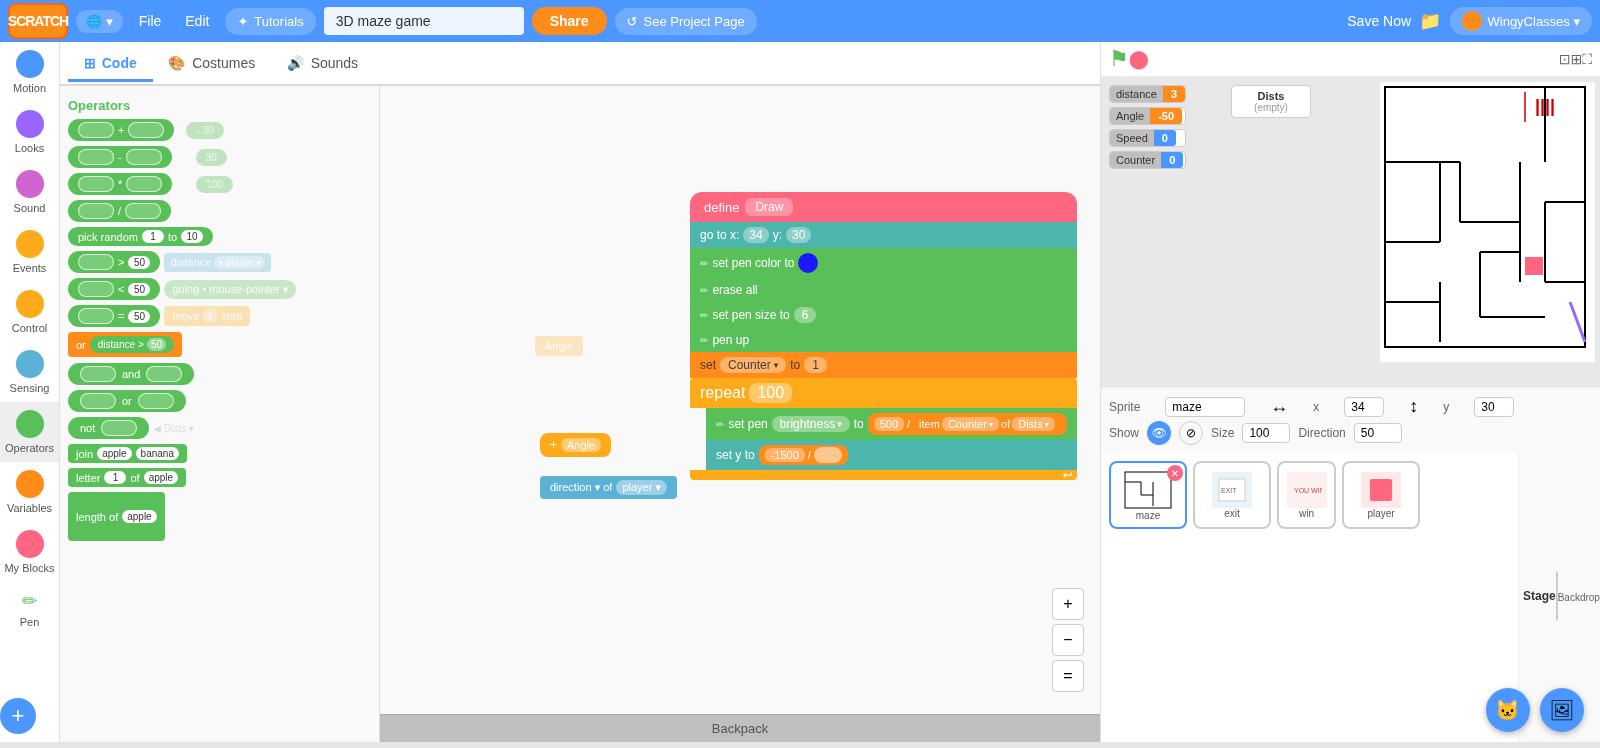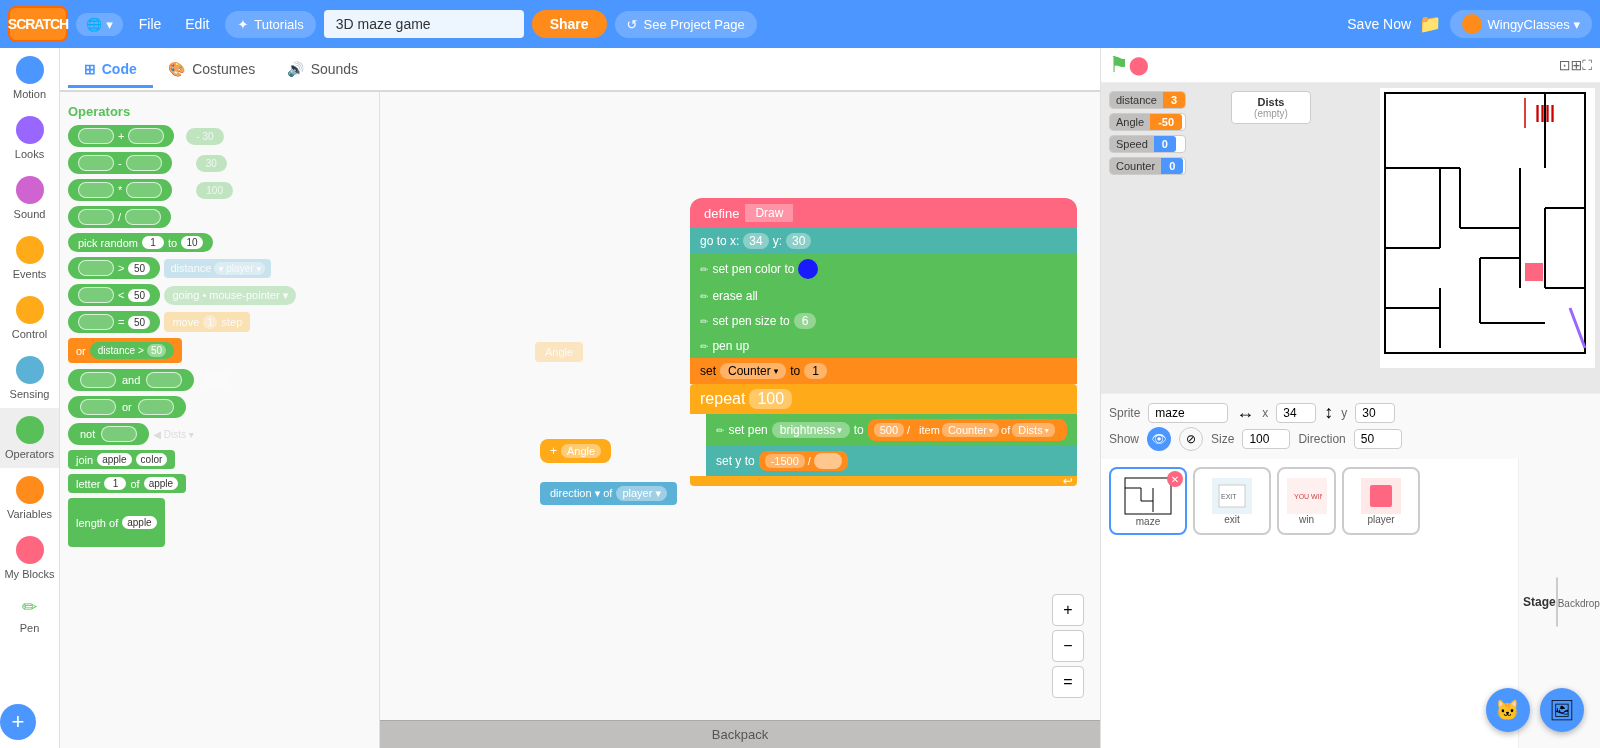--- a/index.html
+++ b/index.html
@@ -1,20 +1,20 @@
 <!DOCTYPE html>
 <html><head>
   <meta charset="utf-8">
   <style>
     * { box-sizing: border-box; margin: 0; padding: 0; font-family: 'Helvetica Neue', Arial, sans-serif; }
     body { width: 1600px; height: 748px; overflow: hidden; background: #e5e5e5; }
 
     
     #topnav {
-      display: flex; align-items: center; height: 48px;
+      display: flex; align-items: center; height: 42px;
       background: #4c97ff; padding: 0 8px; gap: 8px;
     }
     .scratch-logo {
       width: 60px; height: 36px; background: #ff8c1a;
       border-radius: 8px; display: flex; align-items: center; justify-content: center;
       font-weight: 900; font-size: 14px; color: white; letter-spacing: -1px;
       border: 2px solid #ff6600;
     }
     .globe-btn {
       background: rgba(255,255,255,0.2); border: none; border-radius: 20px;
@@ -415,21 +415,21 @@
           </div>
           <div style="opacity:0.3;font-size:10px;color:#999;display:flex;align-items:center;gap:2px;">
             <span>◀ Dists ▾</span>
           </div>
         </div>
 
         <div class="b-row">
           <div class="b-join">
             <span>join</span>
             <span class="binput binput-w">apple</span>
-            <span class="binput binput-w">color</span>
+            <span class="binput binput-w">banana</span>
           </div>
         </div>
 
         <div class="b-row">
           <div class="b-letter">
             <span>letter</span>
             <span class="binput binput-w">1</span>
             <span>of</span>
             <span class="binput binput-w">apple</span>
           </div>
@@ -464,21 +464,21 @@
               <span>direction ▾ of</span>
               <span style="background:rgba(255,255,255,0.4);border-radius:8px;padding:1px 6px;">player ▾</span>
             </div>
           </div>
 
           <div style="position:absolute;top:106px;left:310px;">
             <div style="display:flex;flex-direction:column;width:fit-content;">
 
               <div style="background:#ff6680;border-radius:12px 12px 0 0;padding:6px 14px;font-size:13px;color:white;display:flex;align-items:center;gap:6px;min-height:30px;">
                 <span>define</span>
-                <span style="background:rgba(255,255,255,0.3);border-radius:1px;padding:2px 10px;font-size:12px;">Draw</span>
+                <span style="background:rgba(255,255,255,0.3);border-radius:7px;padding:2px 10px;font-size:12px;">Draw</span>
               </div>
 
               <div style="background:#4db6ac;padding:5px 10px;font-size:12px;color:white;display:flex;align-items:center;gap:4px;">
                 <span>go to x:</span>
                 <span style="background:rgba(255,255,255,0.35);border-radius:8px;padding:1px 6px;">34</span>
                 <span>y:</span>
                 <span style="background:rgba(255,255,255,0.35);border-radius:8px;padding:1px 6px;">30</span>
               </div>
 
               <div style="background:#59c059;padding:5px 10px;font-size:12px;color:white;display:flex;align-items:center;gap:4px;">
@@ -496,21 +496,21 @@
                 <span style="color:rgba(255,255,255,0.8);font-size:10px;">✏</span>
                 <span>set pen size to</span>
                 <span style="background:rgba(255,255,255,0.35);border-radius:8px;padding:1px 8px;">6</span>
               </div>
 
               <div style="background:#59c059;padding:5px 10px;font-size:12px;color:white;display:flex;align-items:center;gap:4px;">
                 <span style="color:rgba(255,255,255,0.8);font-size:10px;">✏</span>
                 <span>pen up</span>
               </div>
 
-              <div style="background:#ff8c1a;padding:5px 10px;font-size:12px;color:#000000;display:flex;align-items:center;gap:4px;">
+              <div style="background:#ff8c1a;padding:5px 10px;font-size:12px;color:#404040;display:flex;align-items:center;gap:4px;">
                 <span>set</span>
                 <span style="background:rgba(255,255,255,0.35);border-radius:8px;padding:1px 8px;display:flex;align-items:center;gap:3px;">Counter <span style="font-size:9px;">▾</span></span>
                 <span>to</span>
                 <span style="background:rgba(255,255,255,0.35);border-radius:8px;padding:1px 8px;">1</span>
               </div>
 
               <div style="display:flex;flex-direction:column;width:fit-content;">
                 <div style="background:#ffab19;padding:5px 10px;font-size:16px;color:white;display:flex;align-items:center;gap:4px;border-radius:4px 4px 0 0;">
                   <span>repeat</span>
                   <span style="background:rgba(255,255,255,0.35);border-radius:8px;padding:1px 8px;">100</span>
@@ -629,21 +629,21 @@
           <rect x="145" y="175" width="18" height="18" fill="#ff6680"></rect>
 
           <line x1="190" y1="220" x2="205" y2="260" stroke="#9966ff" stroke-width="3"></line>
 
           <text x="50" y="295" fill="#333" font-size="11">+ length 0 =</text>
         </svg>
       </div>
     </div>
 
     <div style="padding:8px;border-top:1px solid #eee;background:#f9f9f9;">
-      <div style="display:flex;align-items:center;gap:8px;font-size:12px;flex-wrap:wrap;">
+      <div style="display:flex;align-items:center;gap:25px;font-size:12px;flex-wrap:wrap;">
         <span class="sprite-label">Sprite</span>
         <input class="sprite-name-input" type="text" value="maze" style="">
         <span style="font-size:18px;cursor:pointer;">↔</span>
         <span class="coord-label">x</span>
         <input class="sprite-coord-input" type="text" value="34" style="">
         <span style="font-size:18px;cursor:pointer;">↕</span>
         <span class="coord-label">y</span>
         <input class="sprite-coord-input" type="text" value="30" style="">
       </div>
       <div style="display:flex;align-items:center;gap:8px;font-size:12px;margin-top:4px;">

